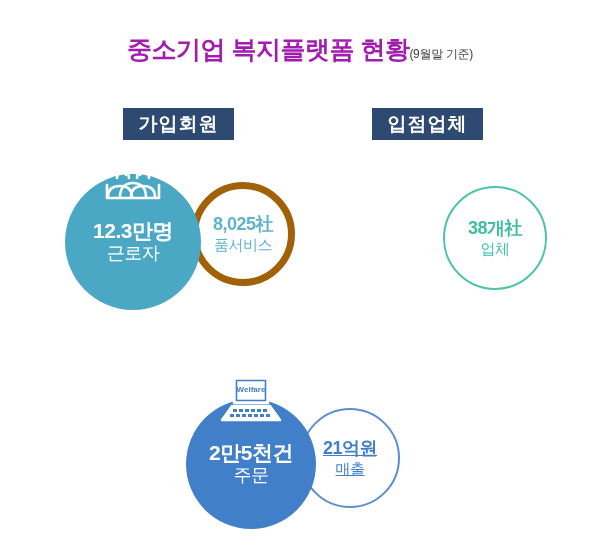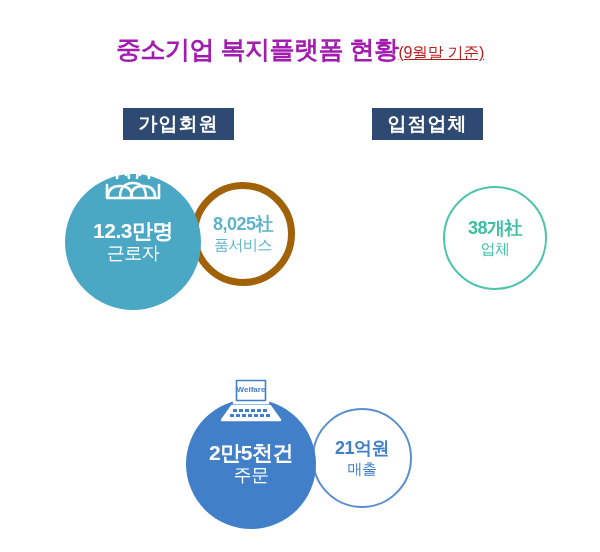--- a/index.html
+++ b/index.html
@@ -31,25 +31,24 @@
     text-align: center;
     white-space: nowrap;
   }
   .title-main {
     font-size: 25px;
     font-weight: bold;
     color: #a21caf;
     letter-spacing: -0.5px;
   }
   .title-sub {
-    font-size: 16px;
+    font-size: 12px;
     font-weight: normal;
-    color: #b91c1c;
+    color: #404040;
     letter-spacing: -0.3px;
-    text-decoration: underline;
   }
 
   
   .section-header {
     position: absolute;
     background: #2E4A73;
     color: #ffffff;
     font-size: 19px;
     font-weight: bold;
     letter-spacing: 1px;
@@ -180,21 +179,21 @@
         <rect x="10" y="31" width="12" height="5"></rect>
         <rect x="11" y="41" width="10" height="10"></rect>
         <rect x="31" y="21" width="6" height="4"></rect>
         <rect x="31" y="29" width="6" height="4"></rect>
         <rect x="31" y="37" width="6" height="4"></rect>
       </g>
     </svg>
   </div>
 
 
-  <div class="circle circle-small g3-small" style="left:312px; top:408px; width:100px; height:100px;">
+  <div class="circle circle-small g3-small" style="left:300px; top:408px; width:100px; height:100px;text-decoration:underline;">
     <div class="c-value">21억원</div>
     <div class="c-label">매출</div>
   </div>
 
   <div class="circle circle-big g3-big" style="left:186px; top:399px; width:130px; height:130px;">
     <div class="c-value">2만5천건</div>
     <div class="c-label">주문</div>
   </div>
 
   <div class="icon-holder" style="left:220px; top:375px; width:62px; height:48px;">

